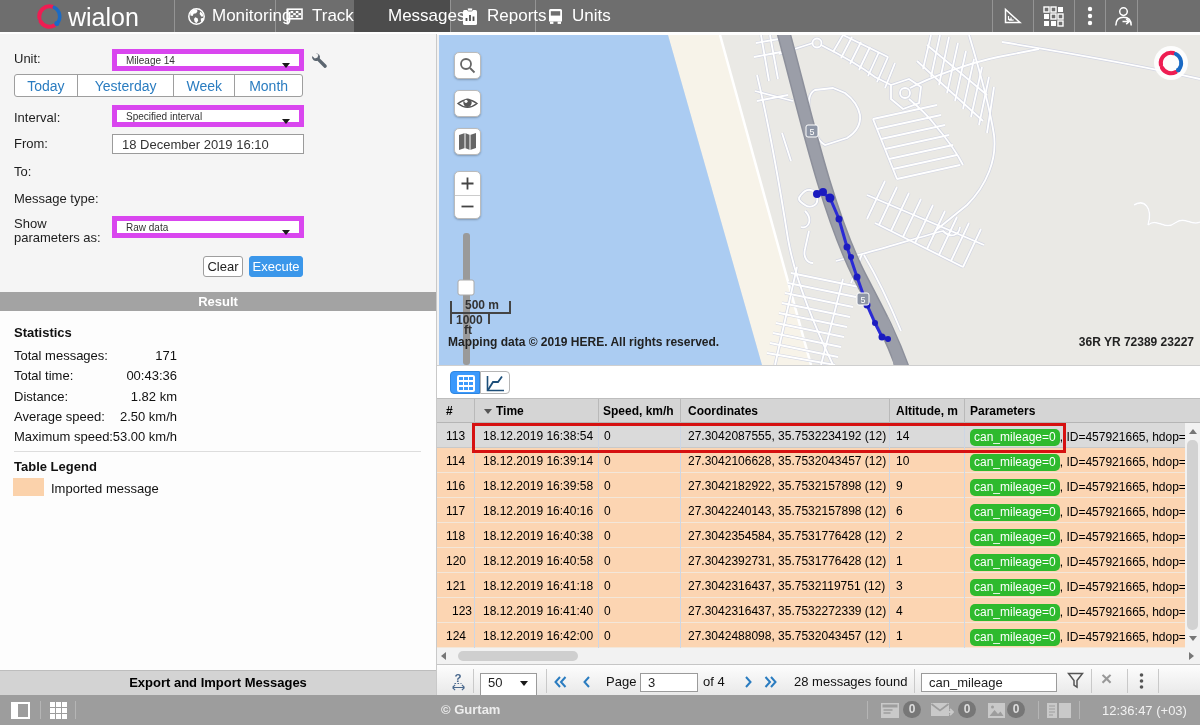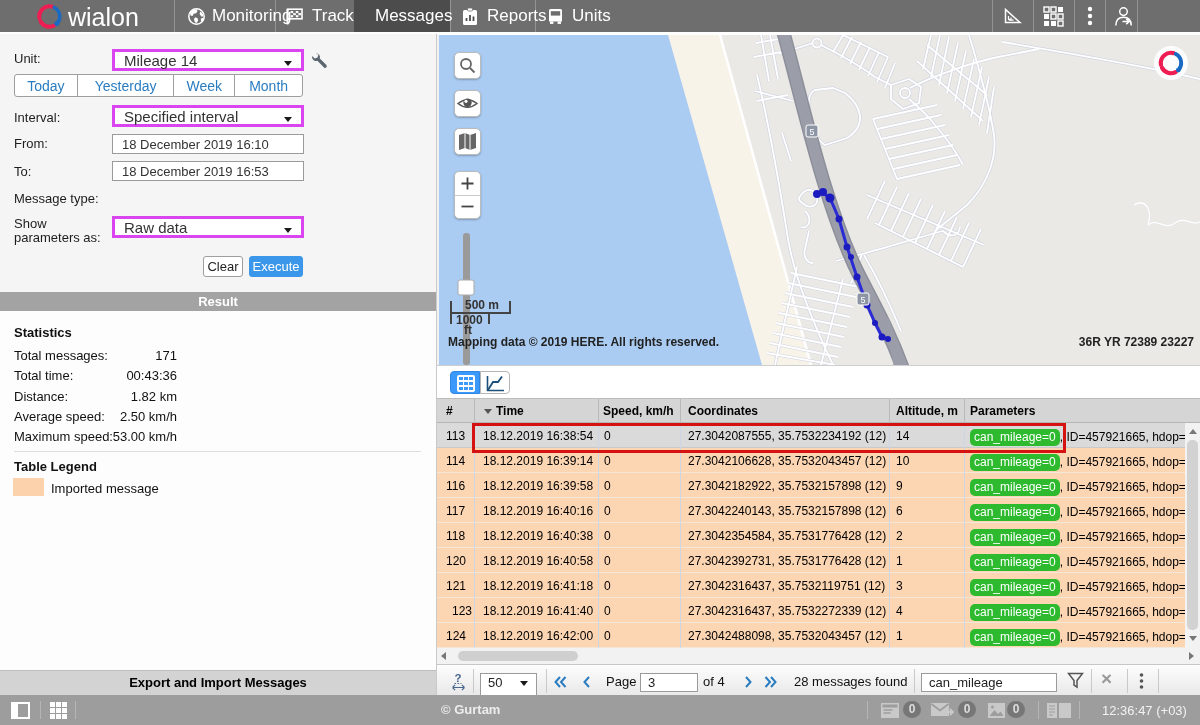--- a/index.html
+++ b/index.html
@@ -9,21 +9,21 @@
 
 
 #navbar { position:absolute; left:0; top:0; width:1200px; height:32px; background:#6e6e6e; }
 .navsep { position:absolute; top:0; width:1px; height:32px; background:#949494; }
 .navitem { position:absolute; top:0; height:32px; color:#fff; font-size:17px; display:flex; align-items:center; }
 #nav-messages { background:#4c4c4c; }
 
 
 #leftpanel { position:absolute; left:0; top:34px; width:437px; height:661px; background:#f5f5f5; border-right:1px solid #c9c9c9; }
 .flabel { position:absolute; color:#1d1d1d; font-size:13px; }
-.fselect { position:absolute; left:112px; width:192px; height:22px; background:#fff; border:3px solid #d946ef; font-size:15px; color:#333; display:flex; align-items:center; padding-left:9px; }
+.fselect { position:absolute; left:112px; width:192px; height:22px; background:#fff; border:5px solid #d946ef; font-size:10px; color:#333; display:flex; align-items:center; padding-left:9px; }
 .fselect .arr { position:absolute; right:9px; top:9px; width:0; height:0; border-left:4.5px solid transparent; border-right:4.5px solid transparent; border-top:5.5px solid #1a1a1a; }
 .finput { position:absolute; left:112px; width:192px; height:20px; background:#fff; border:1px solid #9b9b9b; font-size:13px; color:#333; display:flex; align-items:center; padding-left:9px; }
 #daybtns { position:absolute; left:14px; top:40px; width:289px; height:23px; background:#fff; border:1px solid #9e9e9e; border-radius:3px; display:flex; }
 #daybtns div { border-right:1px solid #9e9e9e; color:#2a7cc0; font-size:14px; display:flex; align-items:center; justify-content:center; }
 #daybtns div:last-child { border-right:none; }
 #resultbar { position:absolute; left:0; top:258px; width:436px; height:19px; background:#a3a3a3; color:#fff; font-weight:bold; font-size:13px; text-align:center; line-height:19px; }
 #stats { position:absolute; left:0; top:277px; width:436px; height:360px; background:#fdfdfd; }
 .srow { position:absolute; font-size:13px; color:#111; }
 .sval { position:absolute; font-size:13px; color:#111; text-align:right; width:78px; left:99px; }
 #exportbar { position:absolute; left:0; top:636px; width:436px; height:41px; background:#d3d3d3; border-top:1px solid #bdbdbd; color:#000; font-weight:bold; font-size:13px; text-align:center; line-height:24px; }
@@ -88,21 +88,21 @@
             <rect x="4.6" y="3" width="2.6" height="2.1"></rect>
             <rect x="9.8" y="3" width="2.6" height="2.1"></rect>
             <rect x="7.2" y="5.1" width="2.6" height="2.1"></rect>
             <rect x="12.4" y="5.1" width="2.6" height="2.1"></rect>
             <rect x="4.6" y="7.2" width="2.6" height="2.1"></rect>
             <rect x="9.8" y="7.2" width="2.6" height="2.1"></rect>
           </g>
         </svg>
     <span style="margin-left:9px">Tracks</span>
   </div>
-  <div class="navitem" id="nav-messages" style="left:354px;width:96px;padding-left:13px">
+  <div class="navitem" id="nav-messages" style="left:354px;width:96px;padding-left:26px">
     <svg width="15" height="17" viewBox="0 0 15 17">
           <rect x="0" y="1" width="14" height="15" rx="1.5" fill="#fff"></rect>
           <path d="M3 4.5 h8 M3 7.5 h8 M3 10.5 h8" stroke="#4c4c4c" stroke-width="1.4"></path>
           <rect x="10" y="0" width="4" height="3" fill="#fff"></rect>
         </svg>
     <span style="margin-left:8px">Messages</span>
   </div>
   <div class="navitem" style="left:463px">
     <svg width="14" height="17" viewBox="0 0 14 17">
           <rect x="0" y="2" width="14" height="15" rx="1.5" fill="#fff"></rect>
@@ -167,21 +167,20 @@
     <div style="width:63px">Today</div>
     <div style="width:97px">Yesterday</div>
     <div style="width:61px">Week</div>
     <div style="width:67px">Month</div>
   </div>
   <div class="flabel" style="left:14px;top:76px">Interval:</div>
   <div class="fselect" style="top:71px">Specified interval<span class="arr"></span></div>
   <div class="flabel" style="left:14px;top:102px">From:</div>
   <div class="finput" style="top:100px">18 December 2019 16:10</div>
   <div class="flabel" style="left:14px;top:130px">To:</div>
-  <div class="finput" style="top:127px">18 December 2019 16:53</div>
   <div class="flabel" style="left:14px;top:157px">Message type:</div>
   <div class="flabel" style="left:14px;top:183px;line-height:14px">Show<br>parameters as:</div>
   <div class="fselect" style="top:182px">Raw data<span class="arr"></span></div>
   <div class="abs" style="left:203px;top:222px;width:40px;height:21px;background:#fff;border:1px solid #9e9e9e;border-radius:3px;color:#222;font-size:13px;text-align:center;line-height:19px">Clear</div>
   <div class="abs" style="left:249px;top:222px;width:54px;height:21px;background:#3b97ea;border:1px solid #3b97ea;border-radius:3px;color:#fff;font-size:13px;text-align:center;line-height:19px">Execute</div>
   <div id="resultbar">Result</div>
   <div id="stats">
     <div class="srow" style="left:14px;top:14px;font-weight:bold">Statistics</div>
     <div class="srow" style="left:14px;top:37px">Total messages:</div>
         <div class="sval" style="top:37px">171</div>

